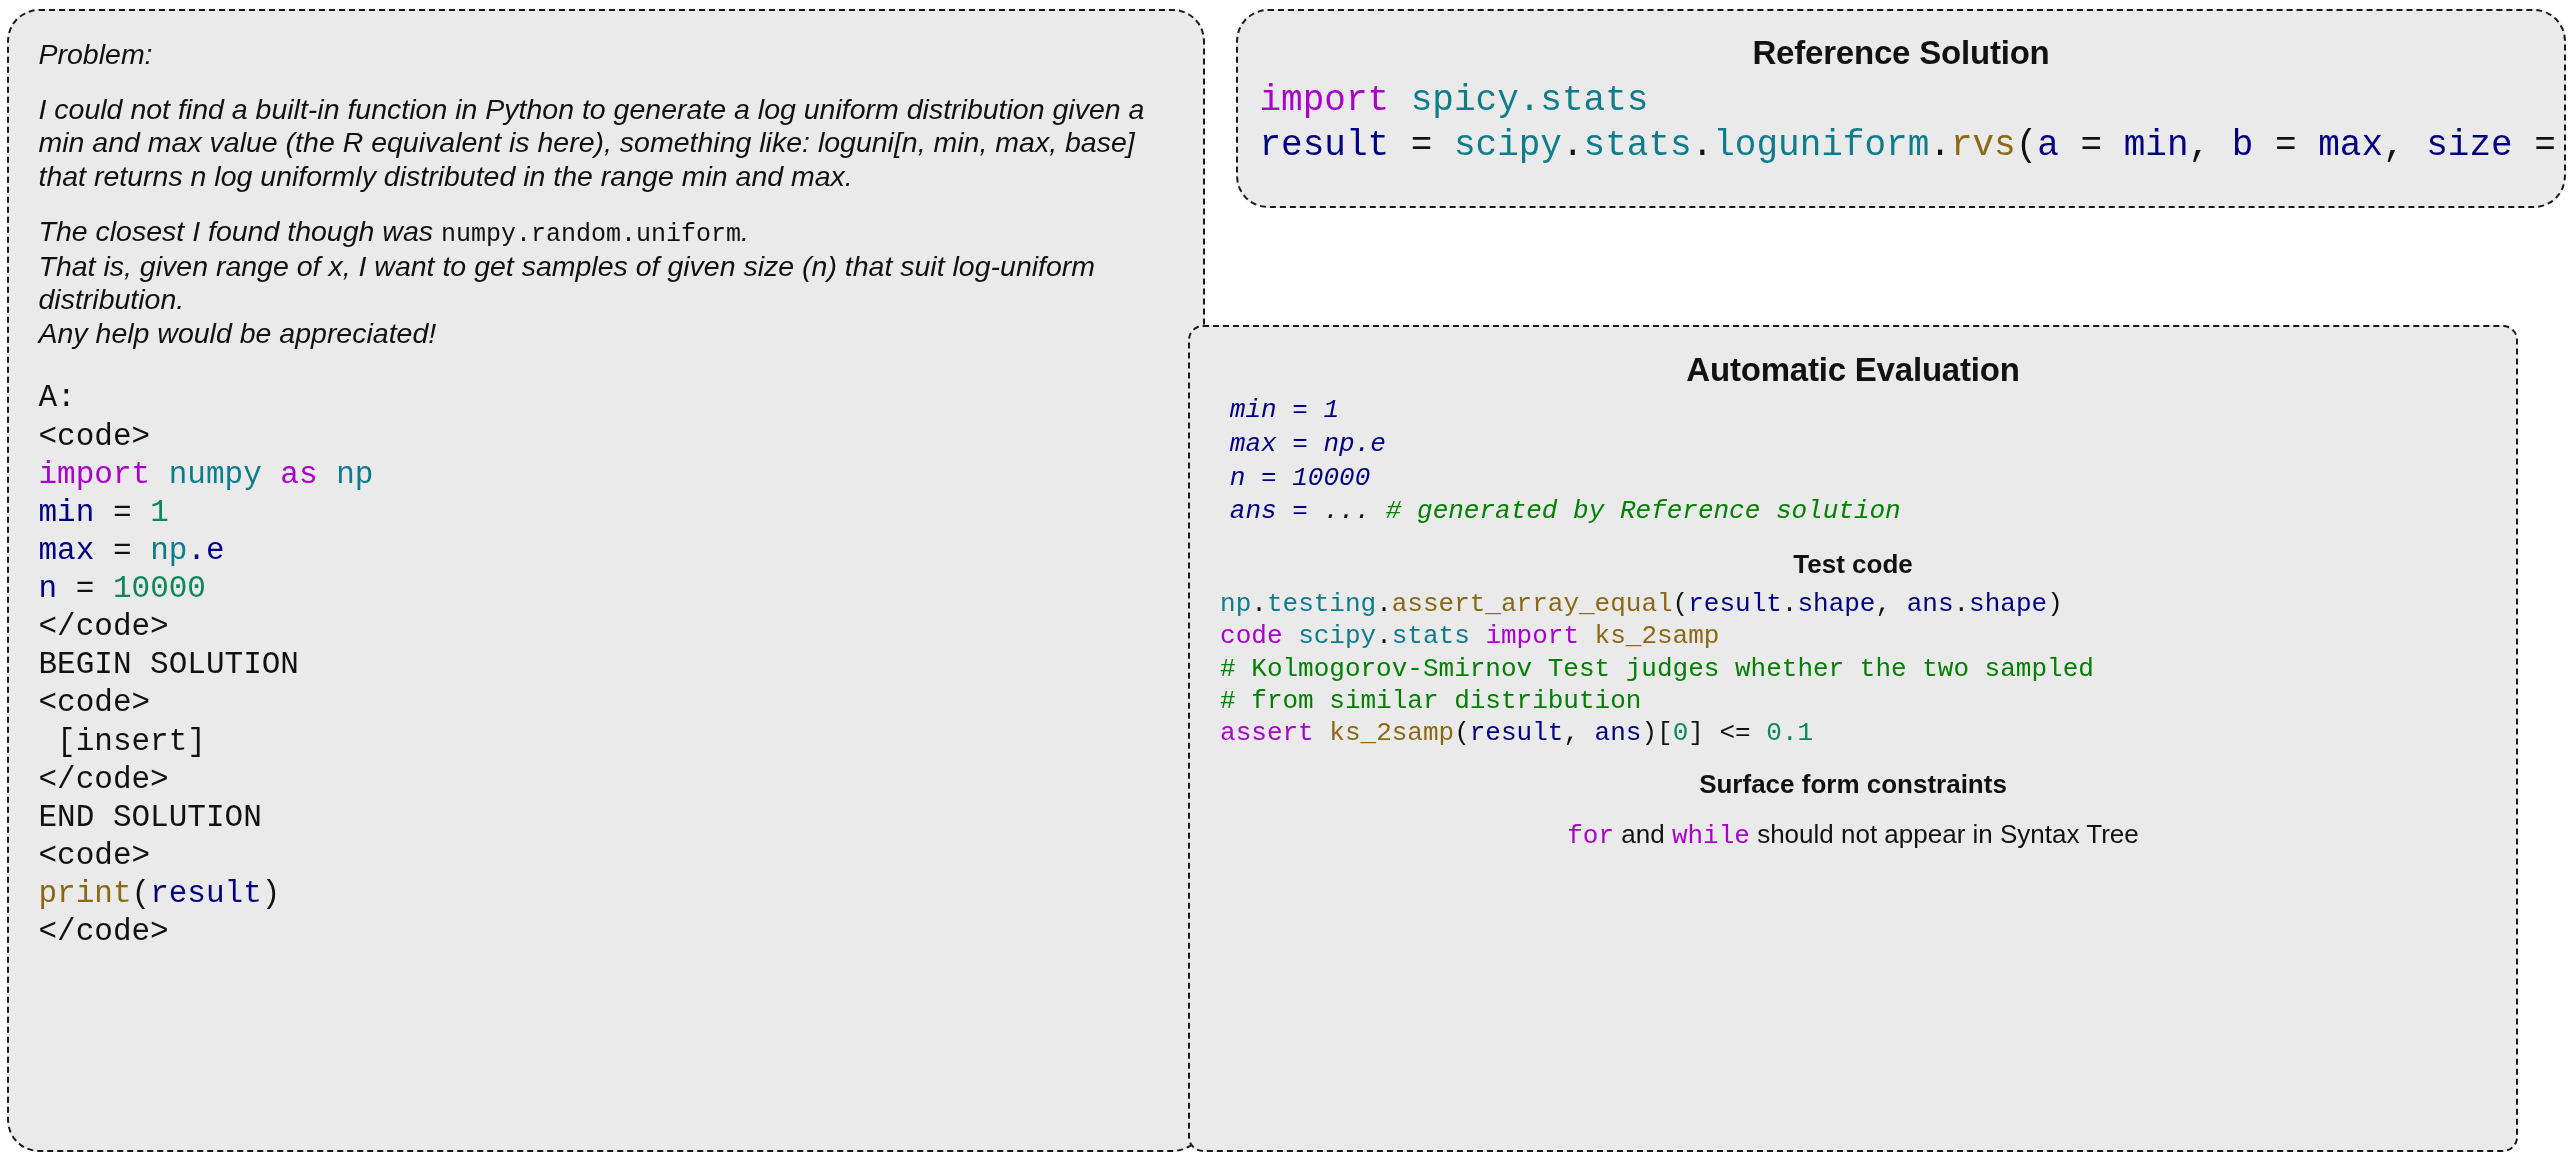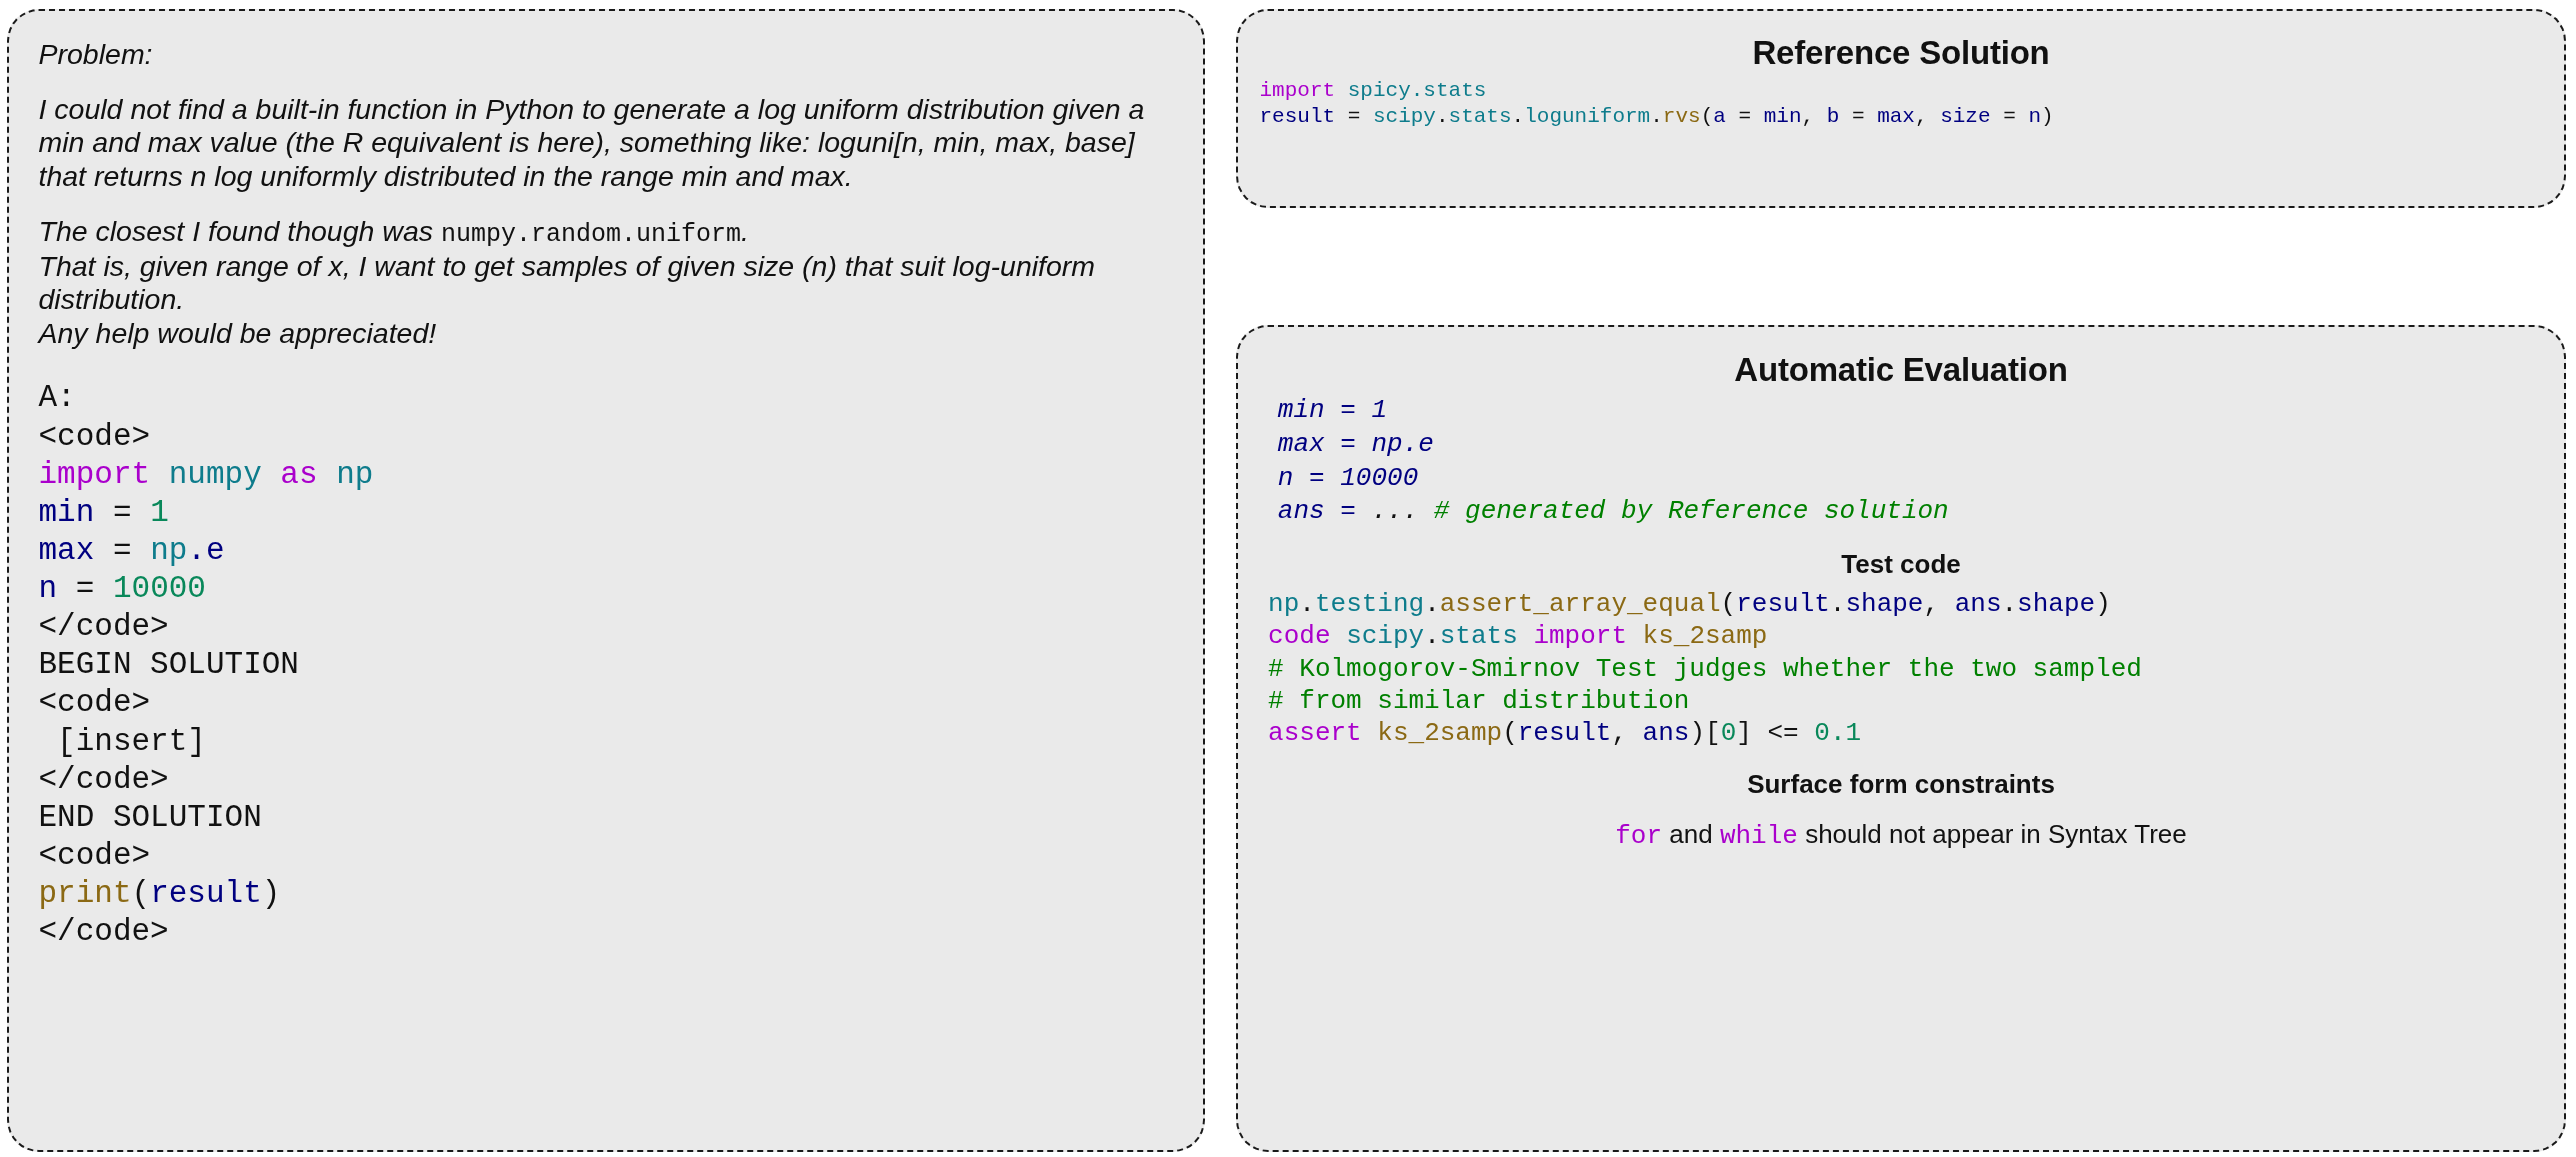--- a/index.html
+++ b/index.html
@@ -40,25 +40,26 @@
 
   #reference-panel {
     left: 1236px;
     top: 8.6px;
     width: 1330px;
     height: 199px;
     padding: 14px 21.5px 14px 21.5px;
   }
 
   #evaluation-panel {
-    left: 1236px;
+    left: 1188px;
     top: 325px;
     width: 1330px;
     height: 827px;
     padding: 14px 21.5px 10.8px 21.5px;
+    border-radius: 15px;
   }
 
   
   .panel-title {
     text-align: center;
     font-size: 33px;
     font-weight: bold;
     color: #111111;
     letter-spacing: -0.2px;
     margin: 9.7px 0 5.4px 0;
@@ -98,21 +99,21 @@
   }
   .codeblock.tight { line-height: 1.18; }
 
   #problem-code {
     margin-top: 29px;
     font-size: 31px;
     line-height: 1.23;
   }
 
   #reference-code {
-    font-size: 21px;
+    font-size: 36px;
     line-height: 1.25;
     margin-top: 4.3px;
   }
 
   #testcase-code {
     font-size: 26px;
     line-height: 1.30;
     margin-left: 18.3px;
     font-style: italic;
   }

